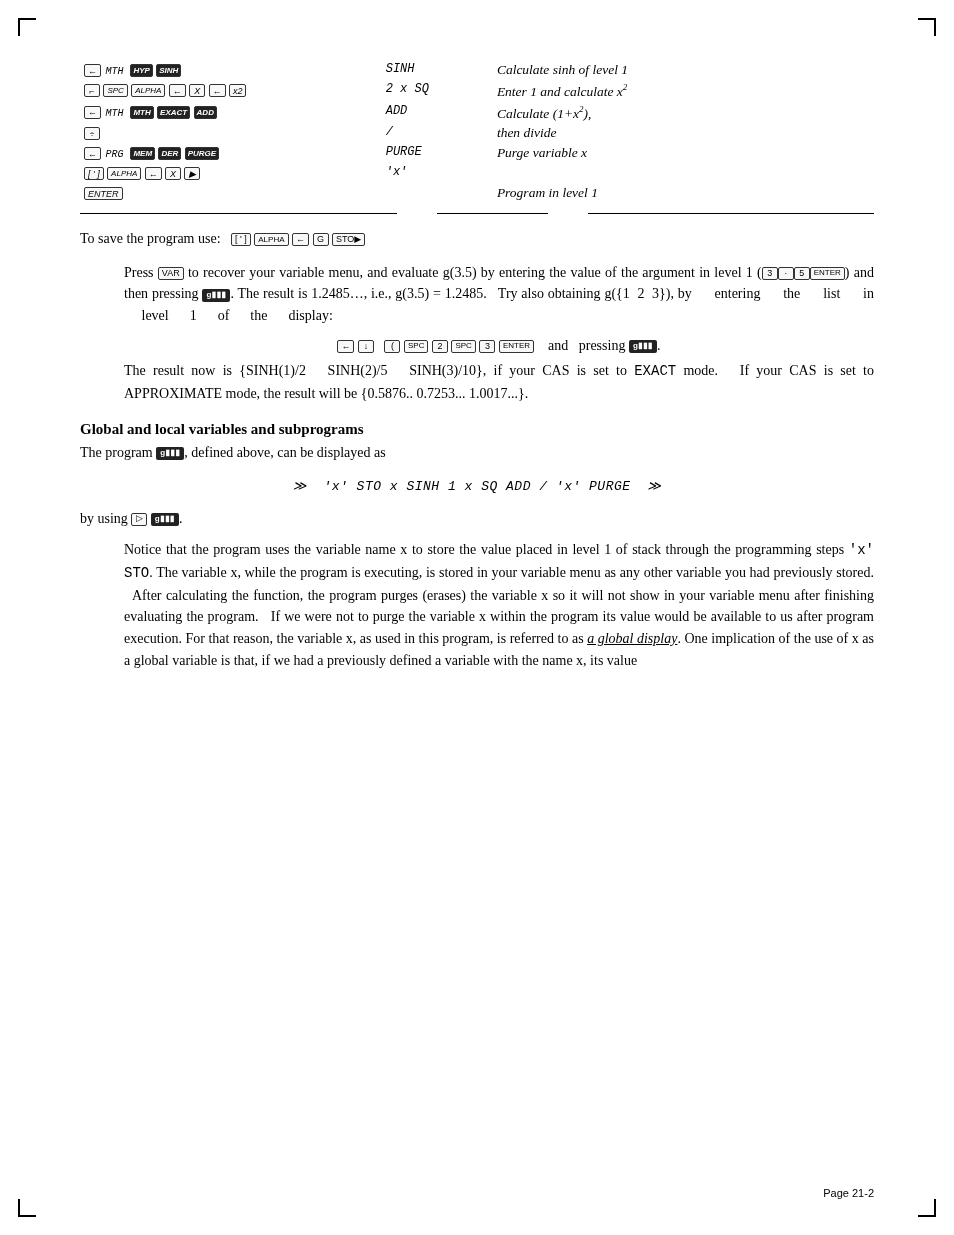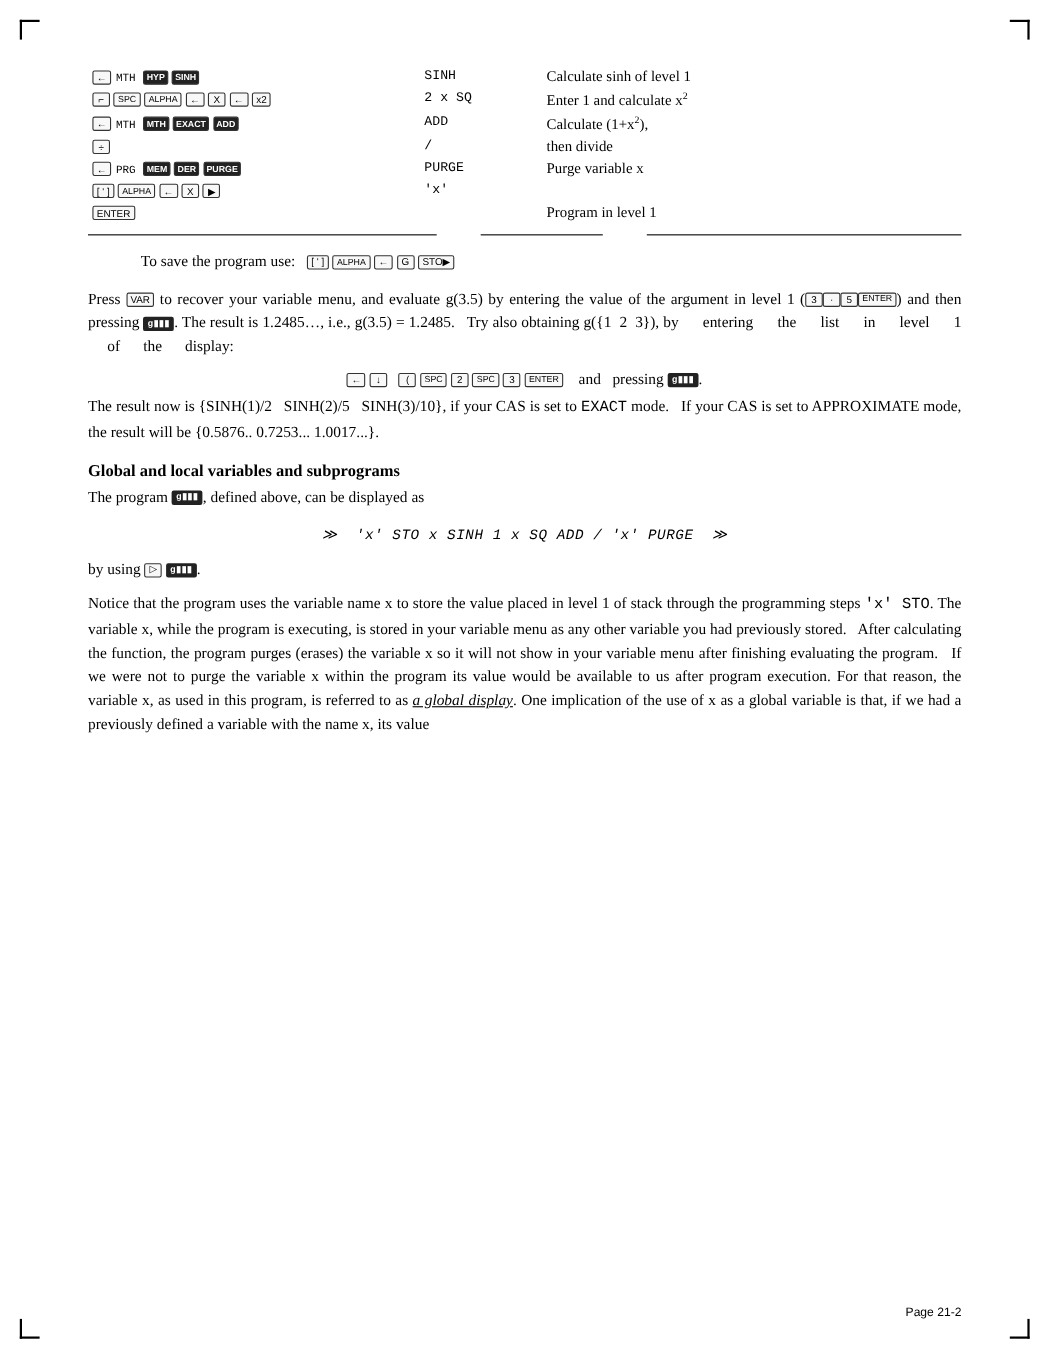--- a/index.html
+++ b/index.html
@@ -63,35 +63,37 @@
     
     .step-table {
       width: 100%;
       border-collapse: collapse;
       margin-bottom: 8px;
       font-size: 13.5px;
     }
     .step-table td {
       vertical-align: top;
       padding: 2px 4px;
+      font-style: italic;
     }
     .step-col1 { width: 38%; }
     .step-col2 { width: 14%; font-family: 'Courier New', monospace; font-size: 12px; }
     .step-col3 { width: 48%; }
 
     
     .body-text {
       font-size: 14px;
       line-height: 1.55;
       text-align: justify;
       margin-bottom: 10px;
     }
     .body-text p {
       margin-bottom: 8px;
       text-align: justify;
+      margin-left: 44px;
     }
 
     
     .section-heading {
       font-size: 15px;
       font-weight: bold;
       font-family: Liberation Serif, serif;
       margin-top: 16px;
       margin-bottom: 4px;
     }
@@ -235,21 +237,21 @@
       </tr>
     </tbody>
   </table>
 
   <div style="display:flex; gap:40px; margin-bottom: 14px;">
     <div style="flex:2; border-top:1px solid #000; margin-top:2px;"></div>
     <div style="flex:0.7; border-top:1px solid #000; margin-top:2px;"></div>
     <div style="flex:1.8; border-top:1px solid #000; margin-top:2px;"></div>
   </div>
 
-  <div class="body-text" style="margin-bottom:12px;margin-left:48px;">
+  <div class="body-text" style="margin-bottom:12px;">
     To save the program use: &nbsp;
     <span class="key">[ ' ]</span>
     <span class="key key-small">ALPHA</span>
     <span class="key">←</span>
     <span class="key">G</span>
     <span class="key">STO▶</span>
   </div>
 
   <div class="body-text">
     <p style="text-align:justify;">

